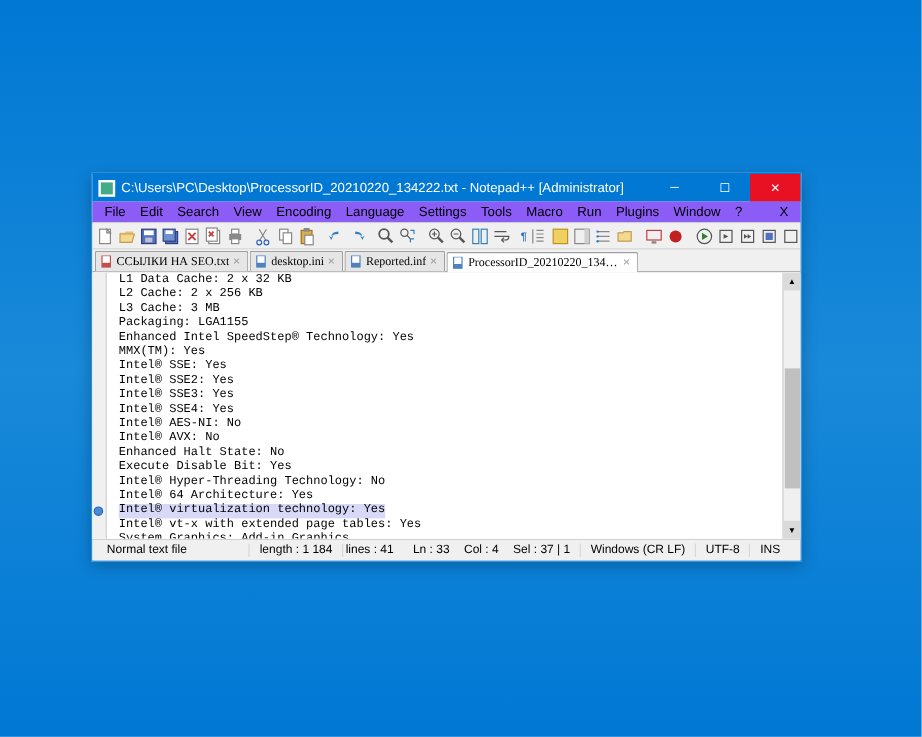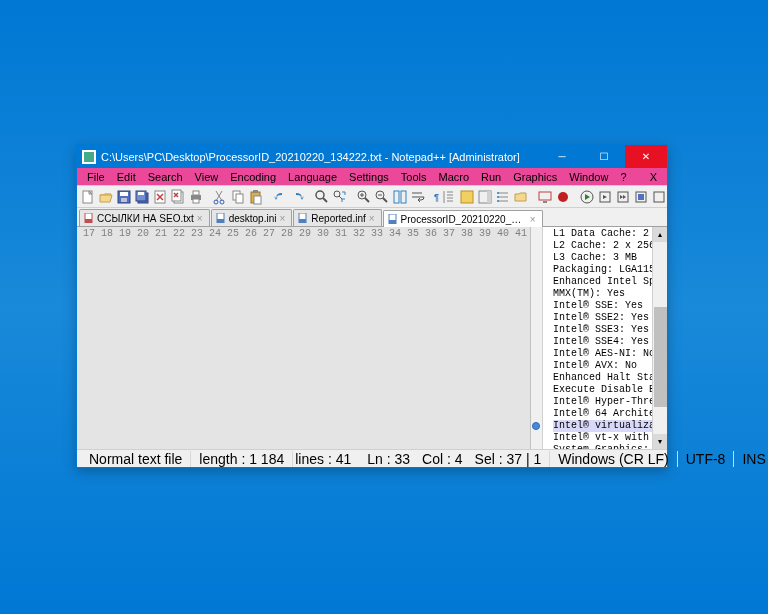--- a/index.html
+++ b/index.html
@@ -54,21 +54,21 @@
       display: flex;
       align-items: center;
       justify-content: center;
       color: #fff;
       font-size: 10px;
       cursor: pointer;
     }
     .tb-close { background: #e81123; }
     .menubar {
       height: 18px;
-      background: #ec4899;
+      background: #8b5cf6;
       display: flex;
       align-items: center;
       padding: 0 4px;
       font-size: 11px;
       border-bottom: 1px solid #d0d0d0;
     }
     .menu-item { padding: 1px 6px; cursor: pointer; }
     .menu-close {
       margin-left: auto;
       padding: 0 6px;
@@ -130,20 +130,21 @@
     .tab-icon {
       width: 10px;
       height: 10px;
       margin-right: 3px;
       flex-shrink: 0;
     }
     .tab-text {
       white-space: nowrap;
       overflow: hidden;
       text-overflow: ellipsis;
+      font-family: Liberation Serif, serif;
     }
     .tab-x {
       margin-left: 3px;
       font-size: 10px;
       color: #999;
       flex-shrink: 0;
     }
     .editor-wrap {
       flex: 1;
       display: flex;
@@ -210,21 +211,21 @@
       left: 1px;
       background: #c0c0c0;
       cursor: pointer;
     }
     .statusbar {
       height: 18px;
       background: #f0f0f0;
       border-top: 1px solid #d0d0d0;
       display: flex;
       align-items: center;
-      font-size: 14px;
+      font-size: 10px;
       padding: 0 4px;
     }
     .status-cell {
       padding: 0 8px;
       border-right: 1px solid #d8d8d8;
       white-space: nowrap;
     }
     .status-cell:last-child { border-right: none; }
     .status-spacer { flex: 1; }
   </style>
@@ -247,21 +248,21 @@
   <span class="menu-item">File</span>
       <span class="menu-item">Edit</span>
       <span class="menu-item">Search</span>
       <span class="menu-item">View</span>
       <span class="menu-item">Encoding</span>
       <span class="menu-item">Language</span>
       <span class="menu-item">Settings</span>
       <span class="menu-item">Tools</span>
       <span class="menu-item">Macro</span>
       <span class="menu-item">Run</span>
-      <span class="menu-item">Graphics</span>
+      <span class="menu-item">Plugins</span>
       <span class="menu-item">Window</span>
       <span class="menu-item">?</span>
       <span class="menu-close">X</span>
     </div>
 
   <div class="toolbar">
     <span class="tool">
         <svg width="16" height="16">
           <rect x="3" y="2" width="9" height="12" fill="#fff" stroke="#888"></rect>
           <path d="M9 2 L12 5 L9 5 Z" fill="#ddd" stroke="#888"></path>
@@ -485,45 +486,20 @@
         <span class="tab-icon"><svg width="10" height="10">
             <rect x="1" y="0" width="7" height="10" fill="#fff" stroke="#5080c0"></rect>
             <rect x="1" y="6" width="7" height="4" fill="#5080c0"></rect>
           </svg></span>
         <span class="tab-text">ProcessorID_20210220_134222.txt</span>
         <span class="tab-x">×</span>
       </div>
     </div>
 
   <div class="editor-wrap">
-    <div class="gutter">17
-18
-19
-20
-21
-22
-23
-24
-25
-26
-27
-28
-29
-30
-31
-32
-33
-34
-35
-36
-37
-38
-39
-40
-41</div>
     <div class="marker-col">
         <div class="marker" style="top: 195px;"></div>
       </div>
     <div class="editor">L1 Data Cache: 2 x 32 KB
 L2 Cache: 2 x 256 KB
 L3 Cache: 3 MB
 Packaging: LGA1155
 Enhanced Intel SpeedStep® Technology: Yes
 MMX(TM): Yes
 Intel® SSE: Yes

